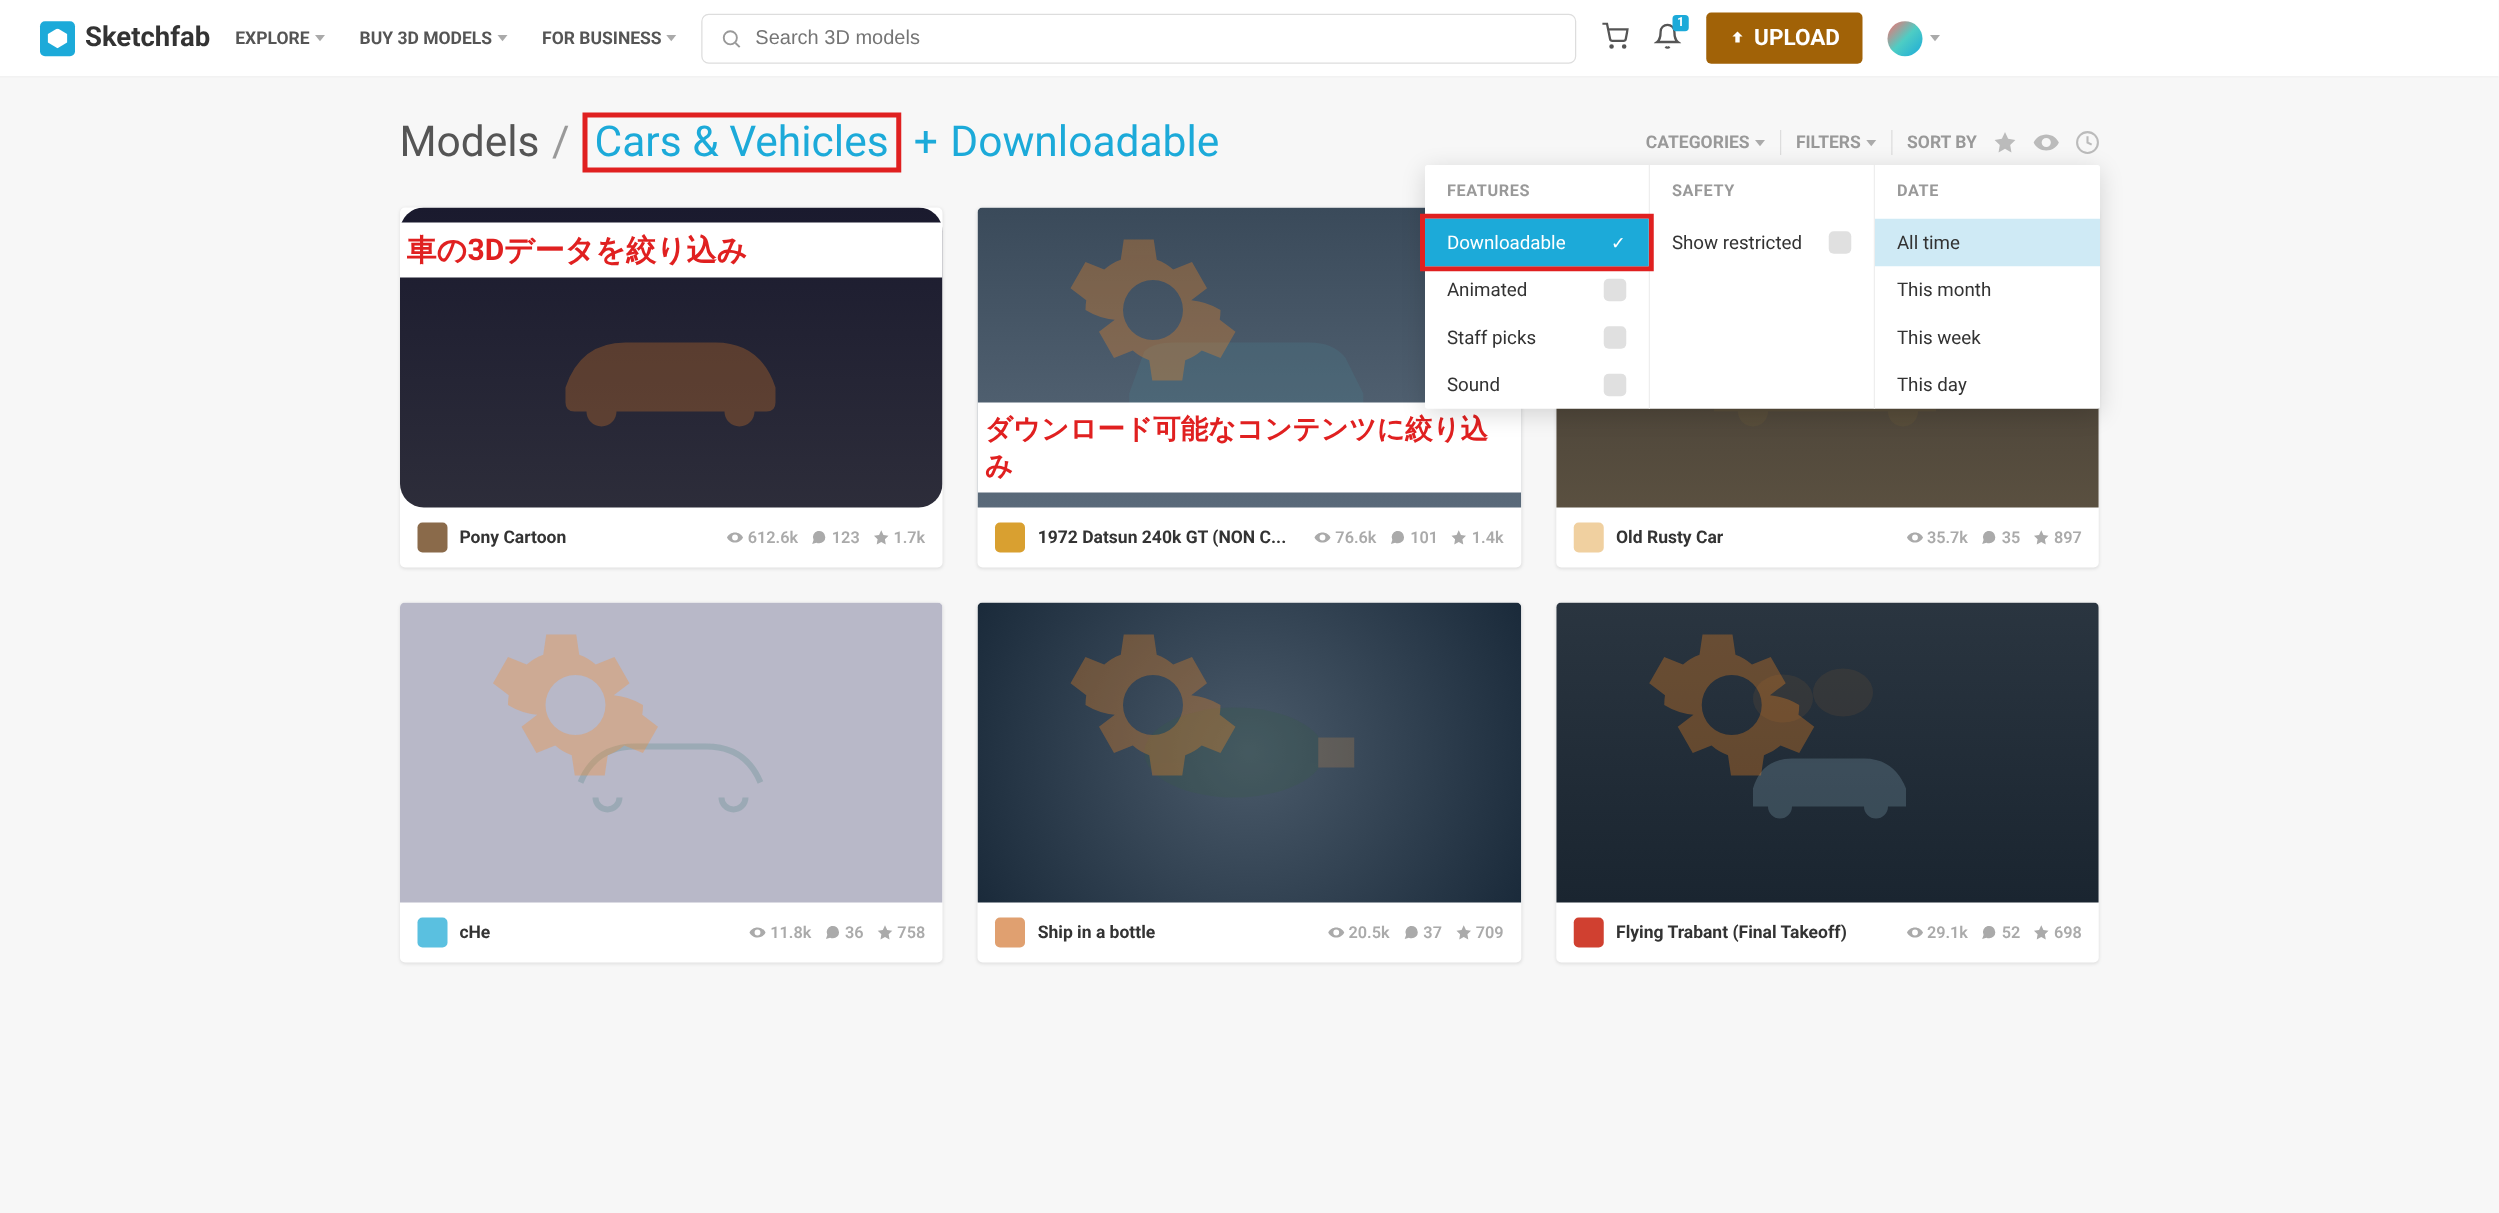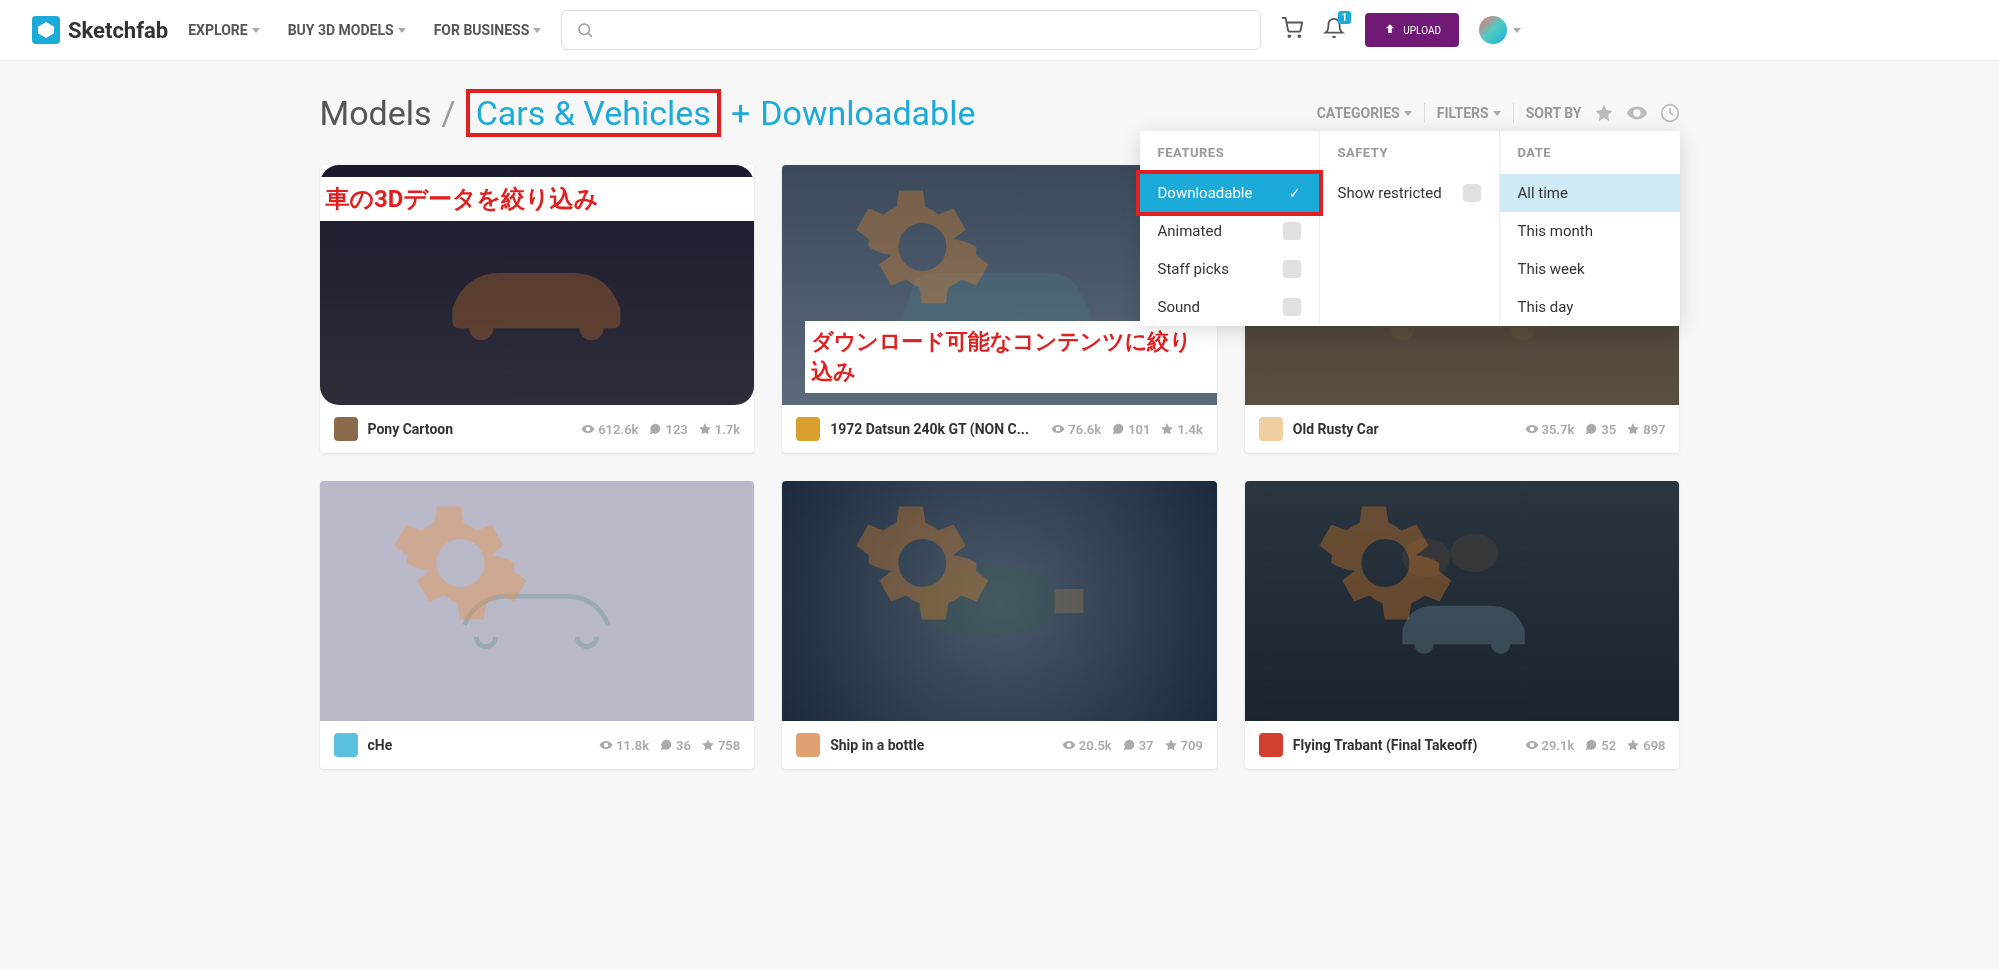--- a/index.html
+++ b/index.html
@@ -12,21 +12,21 @@
 .logo-icon::before { content: ""; position: absolute; inset: 6px; background: #fff; clip-path: polygon(50% 0, 100% 30%, 100% 70%, 50% 100%, 0 70%, 0 30%); }
 .nav { display: flex; gap: 28px; font-weight: 700; font-size: 14px; color: #555; }
 .nav-item { display: flex; align-items: center; gap: 4px; cursor: pointer; }
 .caret { width: 0; height: 0; border-left: 4px solid transparent; border-right: 4px solid transparent; border-top: 5px solid #aaa; }
 .search-bar { flex: 1; display: flex; align-items: center; border: 1px solid #ddd; border-radius: 6px; padding: 10px 14px; gap: 10px; max-width: 700px; }
 .search-bar input { border: none; outline: none; flex: 1; font-size: 16px; color: #555; }
 .search-icon { color: #999; }
 .header-right { display: flex; align-items: center; gap: 20px; }
 .icon-btn { position: relative; color: #555; cursor: pointer; }
 .badge { position: absolute; top: -6px; right: -6px; background: #1caad9; color: #fff; font-size: 10px; padding: 1px 4px; border-radius: 3px; font-weight: 700; }
-.upload-btn { background: #701a75; color: #fff; font-weight: 400; padding: 10px 18px; border-radius: 4px; display: flex; align-items: center; gap: 6px; font-size: 10px; }
+.upload-btn { background: #a16207; color: #fff; font-weight: 700; padding: 10px 18px; border-radius: 4px; display: flex; align-items: center; gap: 6px; font-size: 18px; }
 .avatar { width: 28px; height: 28px; border-radius: 50%; background: linear-gradient(135deg, #ff6b6b, #4ecdc4, #1caad9); }
 
 
 .content { max-width: 1440px; margin: 0 auto; padding: 28px 40px; position: relative; }
 .title-row { display: flex; align-items: center; justify-content: space-between; margin-bottom: 28px; }
 .title { font-size: 34px; font-weight: 400; color: #555; display: flex; align-items: center; gap: 10px; }
 .title .slash { color: #999; }
 .title .category { color: #1caad9; }
 .title .plus { color: #1caad9; }
 .title .filter-label { color: #1caad9; }
@@ -51,21 +51,21 @@
 
 
 .grid { display: grid; grid-template-columns: repeat(3, 1fr); gap: 28px; }
 .card { background: #fff; border-radius: 4px; overflow: hidden; box-shadow: 0 1px 3px rgba(0,0,0,0.1); }
 .thumb { height: 240px; background: #2a2a2a; position: relative; display: flex; align-items: center; justify-content: center; }
 .thumb svg { width: 60%; height: 60%; opacity: 0.3; }
 .gear-icon { position: absolute; top: 10px; left: 10px; color: #ff8a1e; z-index: 2; }
 .download-icon { position: absolute; top: 10px; right: 10px; color: #999; z-index: 2; }
 .annotation { position: absolute; background: #fff; color: #e02020; font-weight: 700; font-size: 24px; padding: 6px 10px; z-index: 3; }
 .annotation.top { top: 12px; left: 0; right: 0; text-align: left; padding-left: 6px; }
-.annotation.bottom { bottom: 12px; left: 0; right: 0; text-align: left; padding-left: 6px; margin-left: 23px; }
+.annotation.bottom { bottom: 12px; left: 0; right: 0; text-align: left; padding-left: 6px; }
 .card-footer { padding: 12px 14px; display: flex; align-items: center; justify-content: space-between; gap: 10px; }
 .card-left { display: flex; align-items: center; gap: 10px; min-width: 0; }
 .card-avatar { width: 24px; height: 24px; border-radius: 4px; background: #ddd; flex-shrink: 0; }
 .card-title { font-size: 14px; font-weight: 700; color: #333; white-space: nowrap; overflow: hidden; text-overflow: ellipsis; }
 .card-stats { display: flex; align-items: center; gap: 10px; font-size: 13px; color: #aaa; font-weight: 600; flex-shrink: 0; }
 .stat { display: flex; align-items: center; gap: 3px; }
 
 
 .thumb-1 { background: linear-gradient(180deg, #1a1a2e 0%, #2d2d3a 100%); border-radius: 19px; }
 .thumb-2 { background: linear-gradient(180deg, #3a4a5a 0%, #5a6a7a 100%); }
@@ -94,20 +94,21 @@
     <div class="nav-item">
       <span>FOR BUSINESS</span>
       <span class="caret"></span>
     </div>
   </div>
   <div class="search-bar">
     <svg class="search-icon" width="18" height="18" viewBox="0 0 24 24" fill="none" stroke="currentColor" stroke-width="2">
         <circle cx="11" cy="11" r="7"></circle>
         <line x1="21" y1="21" x2="16.5" y2="16.5"></line>
       </svg>
+    <input type="text" placeholder="Search 3D models" style="">
   </div>
   <div class="header-right">
     <div class="icon-btn">
       <svg width="22" height="22" viewBox="0 0 24 24" fill="none" stroke="#555" stroke-width="2">
           <circle cx="9" cy="21" r="1"></circle>
           <circle cx="20" cy="21" r="1"></circle>
           <path d="M1 1h4l2.7 13.4a2 2 0 0 0 2 1.6h9.7a2 2 0 0 0 2-1.6L23 6H6"></path>
         </svg>
     </div>
     <div class="icon-btn">

